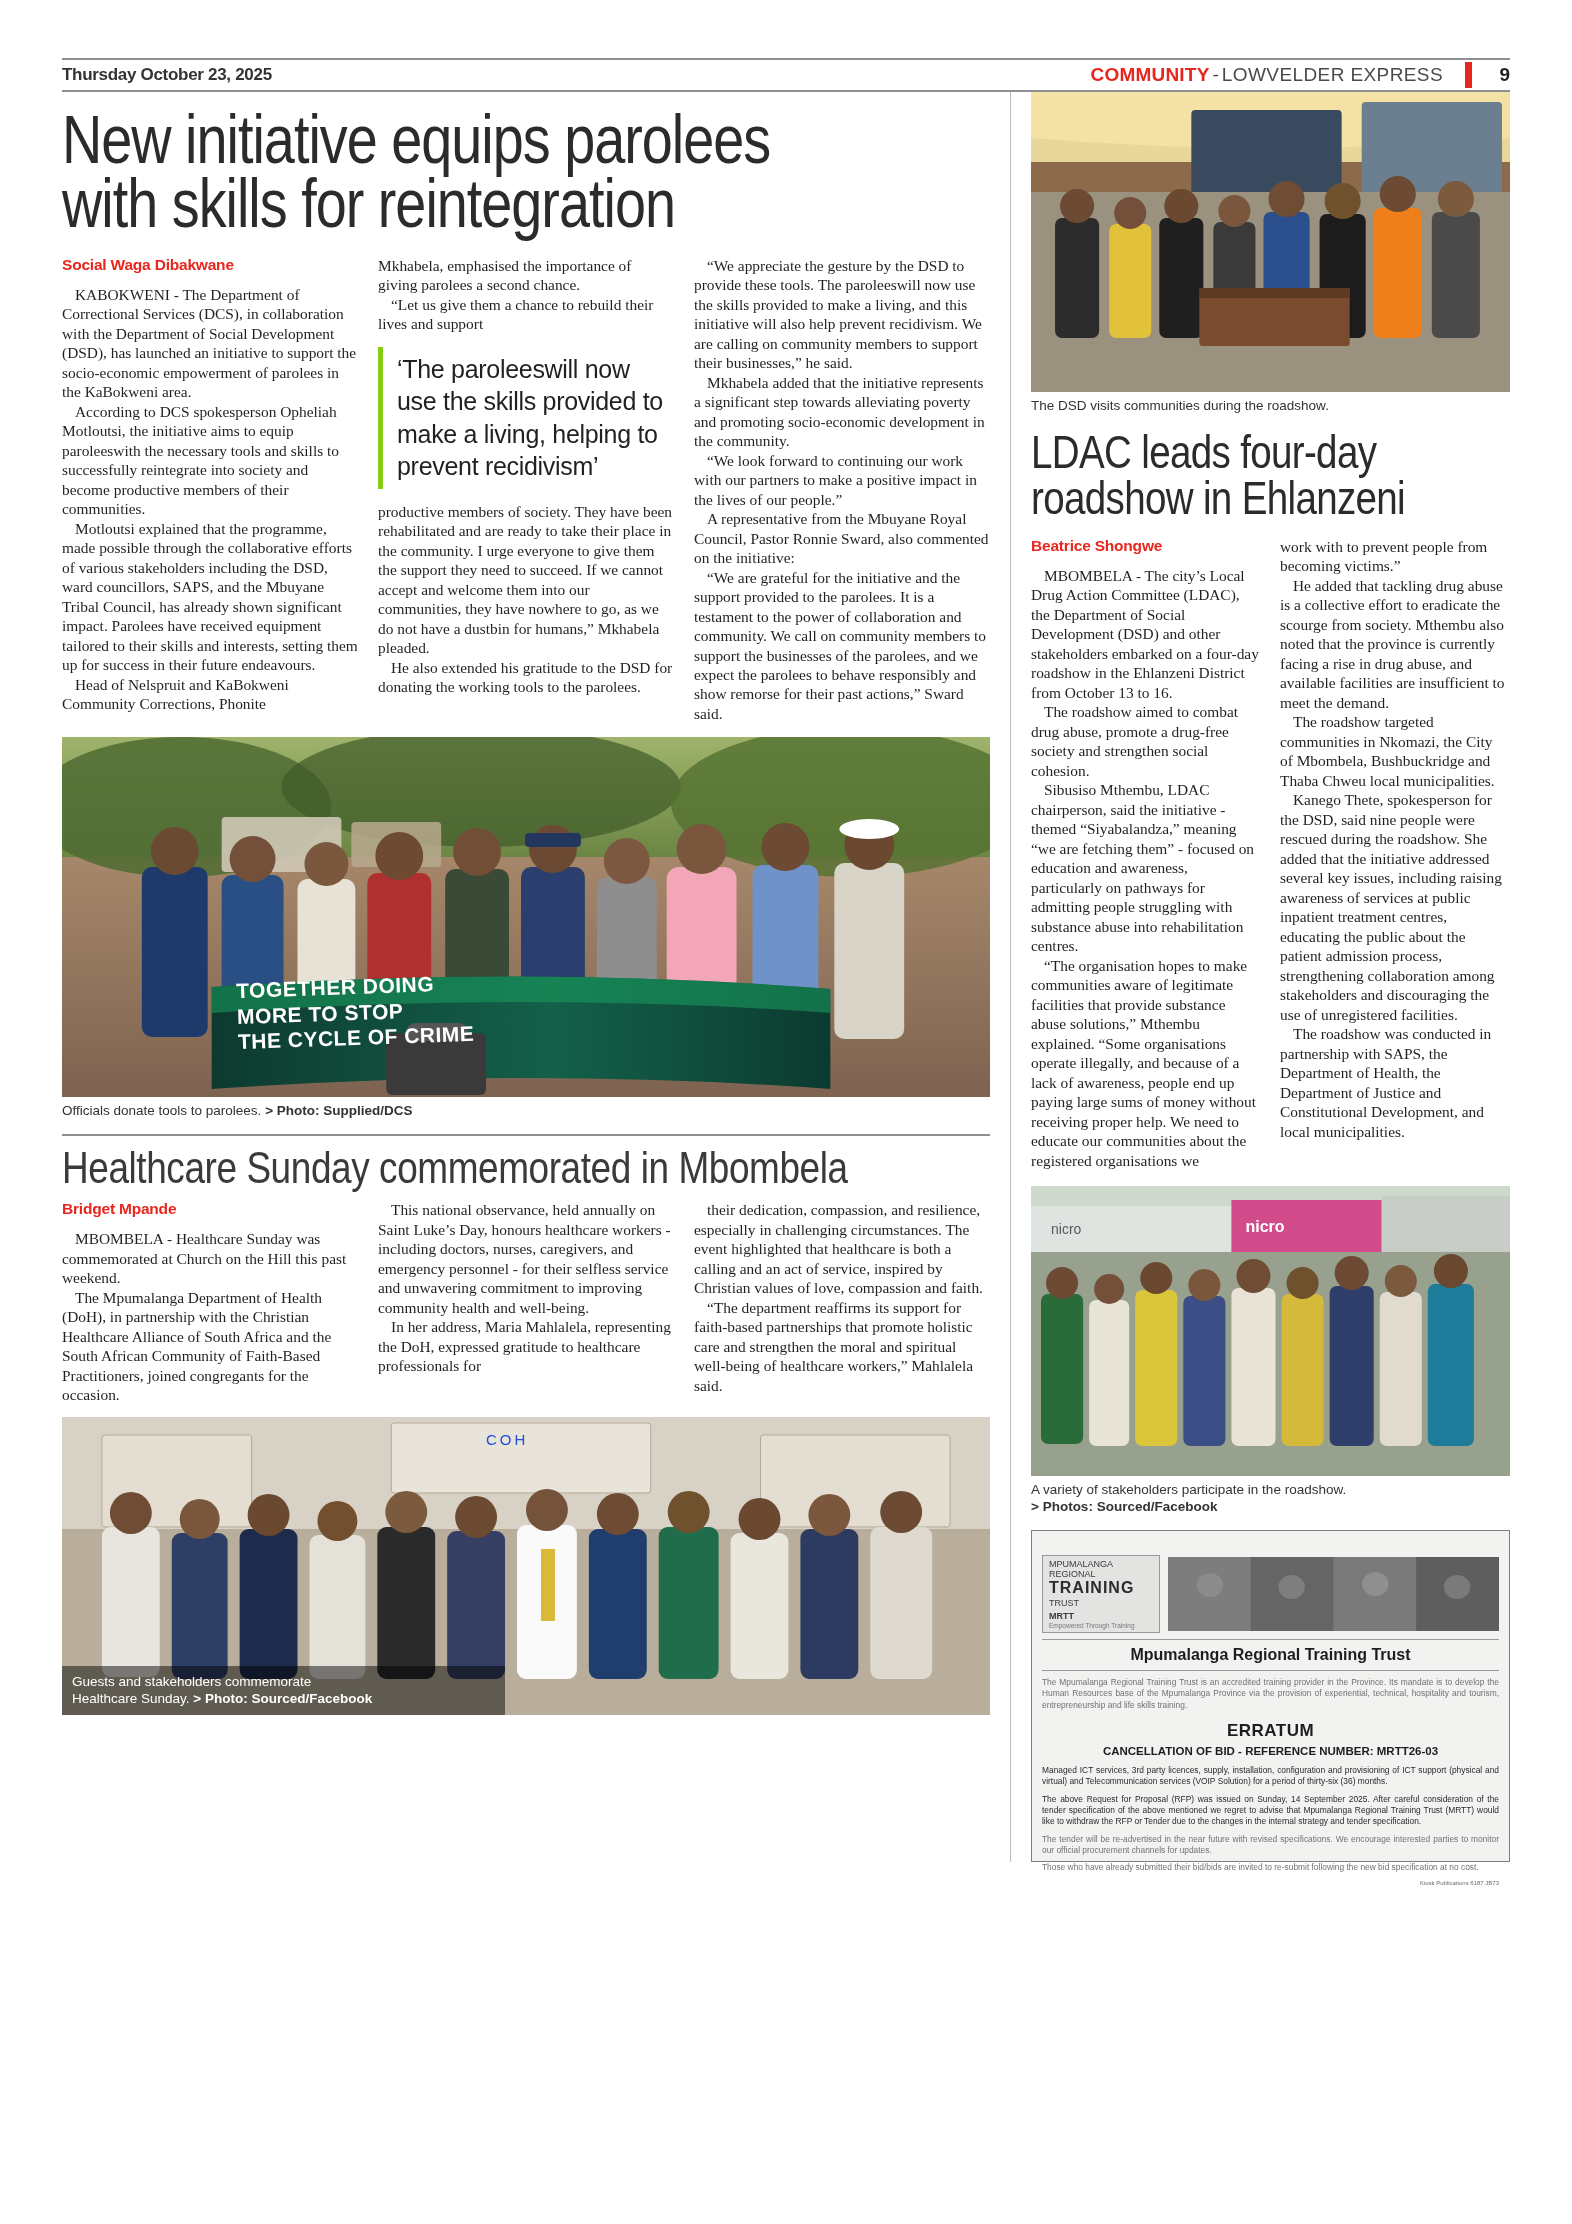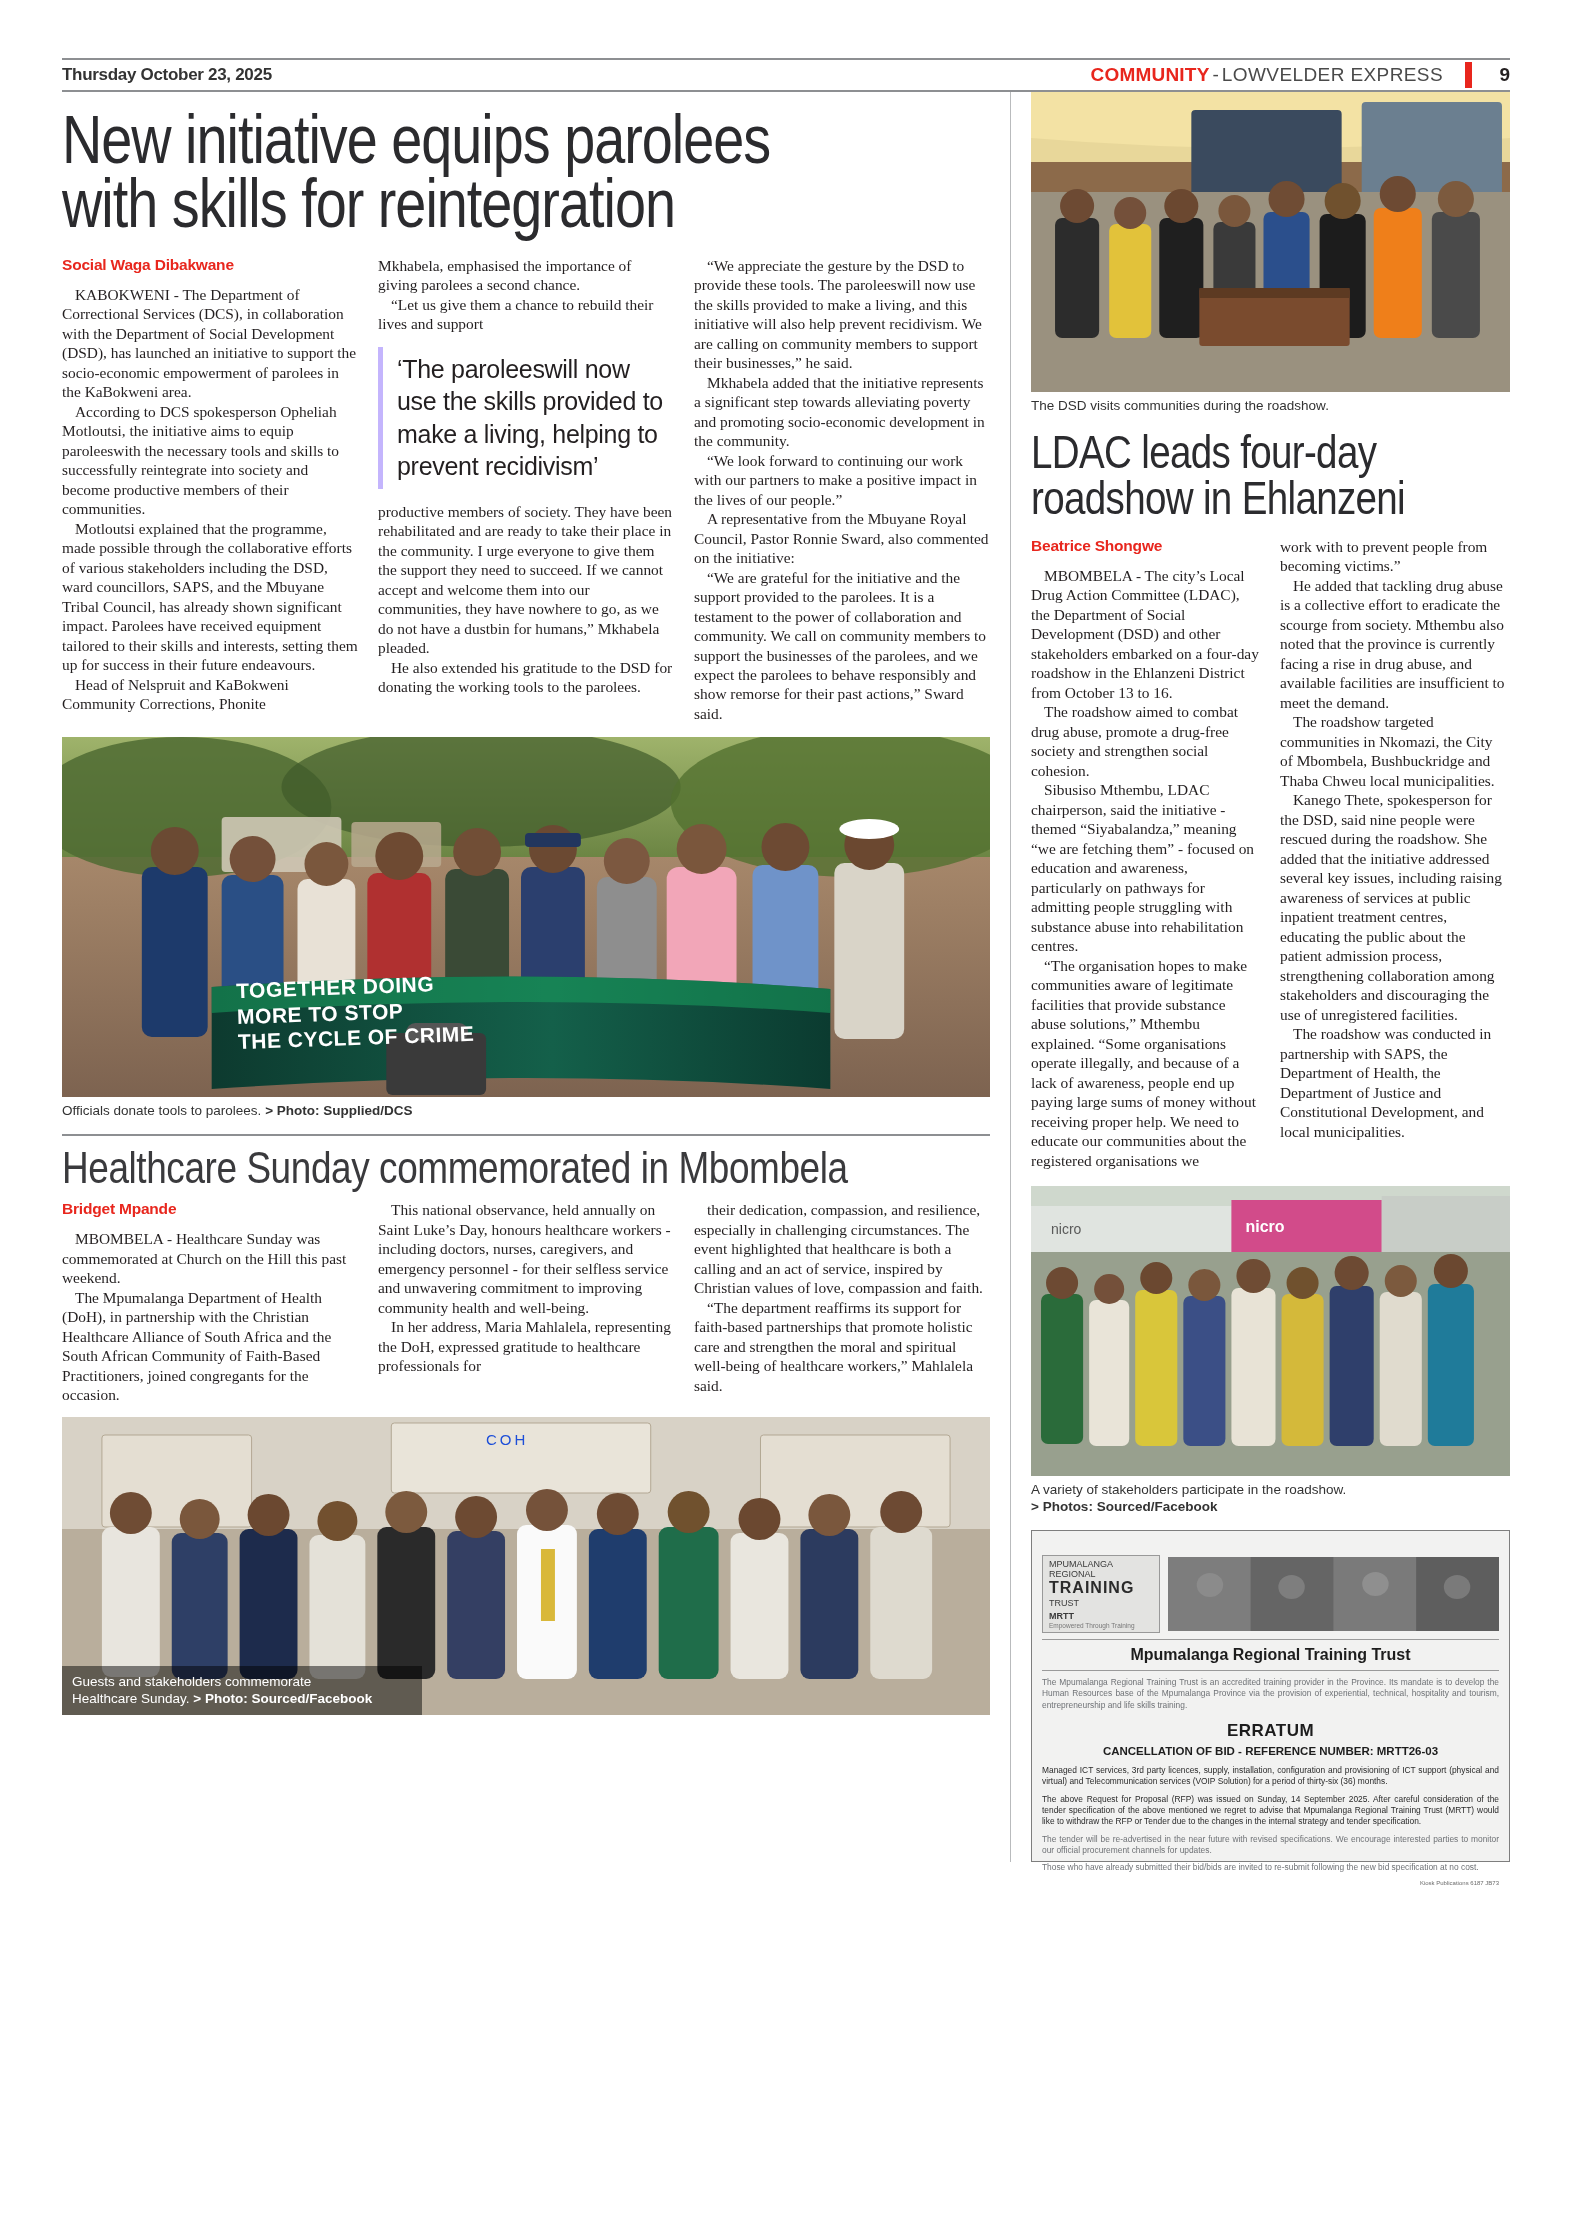--- a/index.html
+++ b/index.html
@@ -99,21 +99,21 @@
   
   .top-area { display:flex; gap:0; }
   .left-block { width:930px; }
   .right-rail { width:518px; margin-left:20px; border-left:1px solid #b9bbbd; padding-left:20px;}
 
   .cols3 { display:flex; gap:20px; }
   .col { width:296px; }
 
   
   .pullquote {
-    border-left:5px solid #c4b5fd;
+    border-left:5px solid #84cc16;
     padding:6px 6px 6px 14px;
     margin:13px 0 13px 0;
   }
   .pullquote span {
     font-family:"Liberation Sans", sans-serif;
     font-weight:300;
     font-size:25px; line-height:1.30; color:#231f20;
     letter-spacing:-0.3px;
     display:block;
   }
@@ -370,21 +370,21 @@
                 <rect width="58" height="150" rx="9" fill="#2c3b5f"></rect>
                 <circle cx="29" cy="-14" r="21" fill="#7a573d"></circle>
               </g>
             <g transform="translate(810,110)">
                 <rect width="62" height="152" rx="9" fill="#dedacf"></rect>
                 <circle cx="31" cy="-15" r="21" fill="#6d4a33"></circle>
               </g>
           </g>
         </svg>
         <div style="position:absolute;left:424px;top:14px;font-family:'Liberation Sans',sans-serif;font-size:15px;letter-spacing:3px;color:#1d4ed8;">COH</div>
-        <div class="caption-overlay" style="right:auto;width:360px;">
+        <div class="caption-overlay" style="right:auto;width:443px;">
           <div>Guests and stakeholders commemorate</div>
           <div>
             <span>Healthcare Sunday.</span>
             <b>&gt; Photo: Sourced/Facebook</b>
           </div>
         </div>
       </div>
     </div>
 
     <div class="right-rail">

